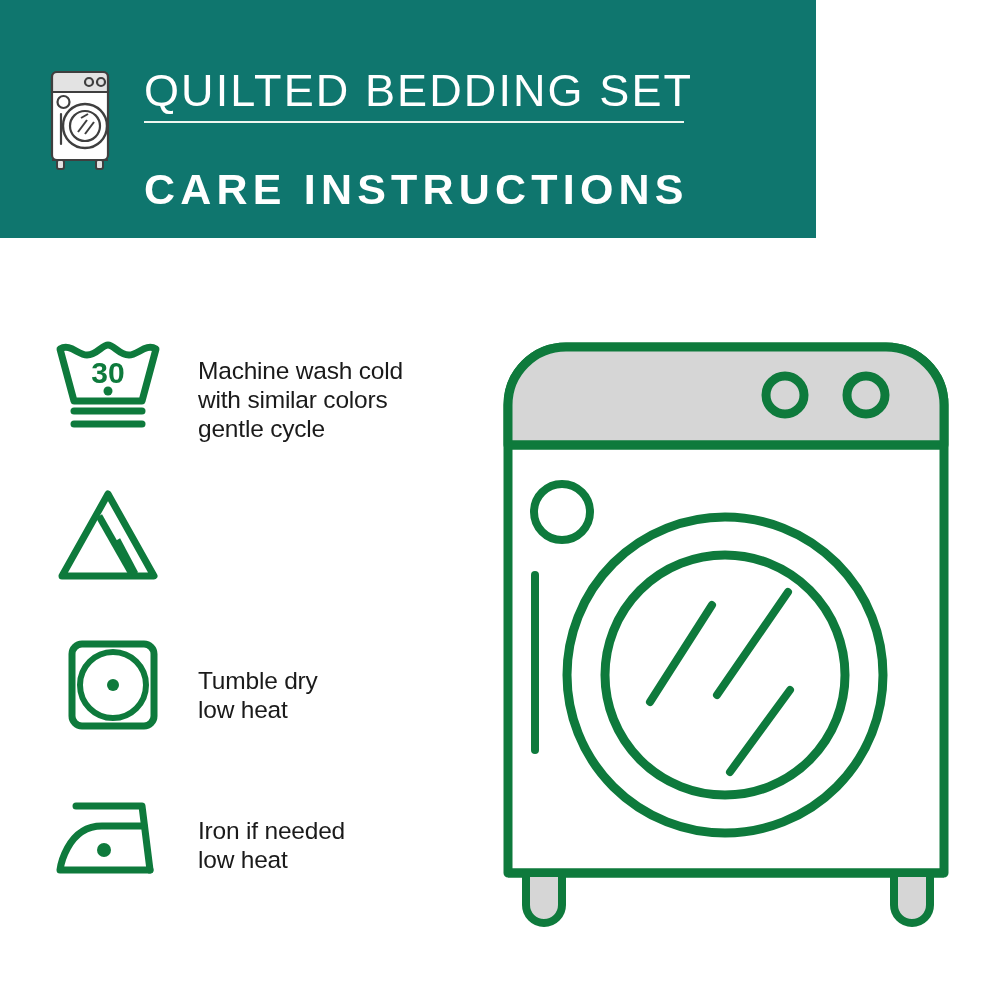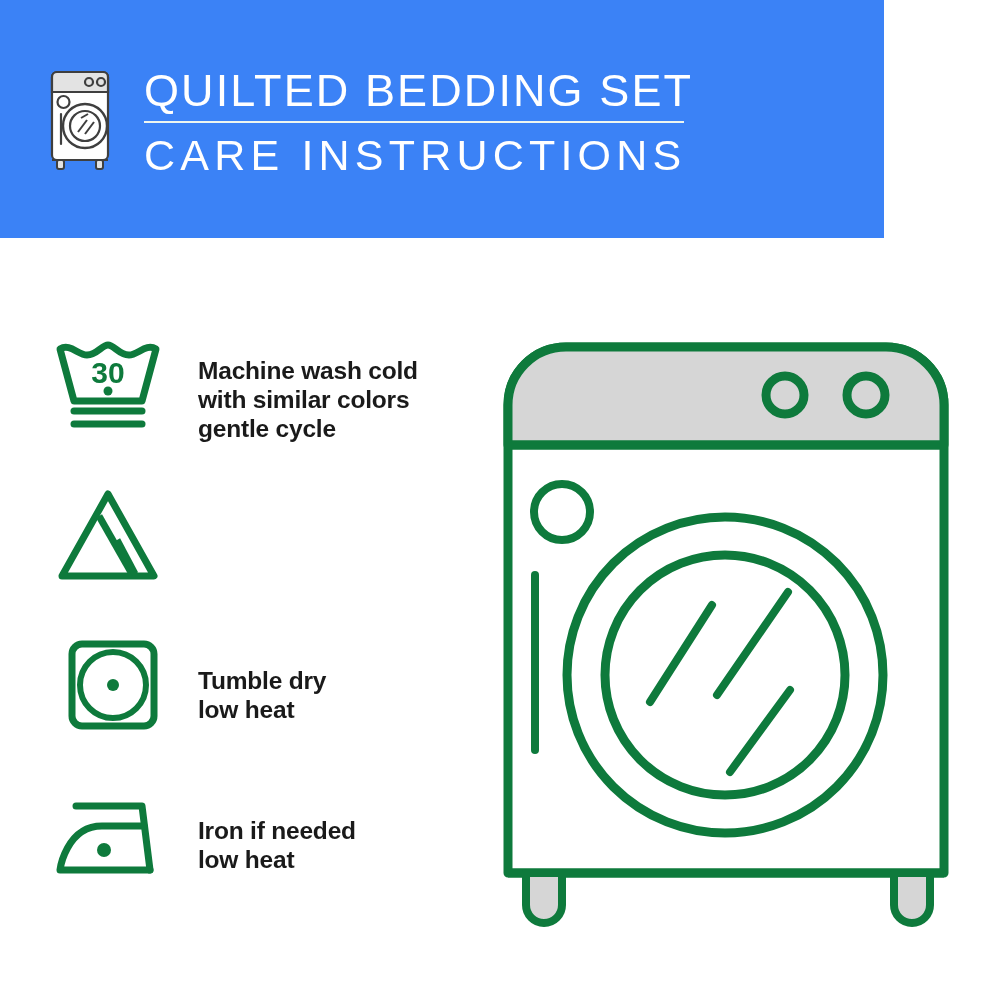--- a/index.html
+++ b/index.html
@@ -18,23 +18,23 @@
     width: 1000px;
     height: 1000px;
     background: #ffffff;
   }
 
   
   .header {
     position: absolute;
     left: 0;
     top: 0;
-    width: 884px;
+    width: 816px;
     height: 238px;
-    background: #3b82f6;
+    background: #0f766e;
     box-sizing: border-box;
   }
   .header-inner {
     position: absolute;
     left: 44px;
     top: 66px;
     display: flex;
     align-items: flex-start;
   }
   .brand-logo {
@@ -61,24 +61,25 @@
     height: 2px;
     background: #eef6f0;
     margin-top: 5px;
     margin-bottom: 9px;
     width: 540px;
   }
   .title-sub {
     color: #ffffff;
     font-size: 43px;
     line-height: 46px;
-    font-weight: 400;
+    font-weight: 700;
     letter-spacing: 5.2px;
     white-space: nowrap;
     font-family: "Liberation Sans", sans-serif;
+    margin-top: 34px;
   }
 
   
   .care-list {
     position: absolute;
     left: 44px;
     top: 330px;
     width: 430px;
   }
   .care-row {
@@ -92,21 +93,21 @@
     display: flex;
     justify-content: flex-end;
     align-items: center;
     height: 110px;
   }
   .care-text {
     margin-left: 36px;
     color: #1a1a1a;
     font-size: 24.5px;
     line-height: 29px;
-    font-weight: 700;
+    font-weight: 400;
     letter-spacing: -0.2px;
     padding-top: 26px;
     font-family: "Liberation Sans", sans-serif;
   }
   .care-row.r2 .care-text,
   .care-row.r3 .care-text,
   .care-row.r4 .care-text {
     padding-top: 36px;
   }
   .care-text .ln {

